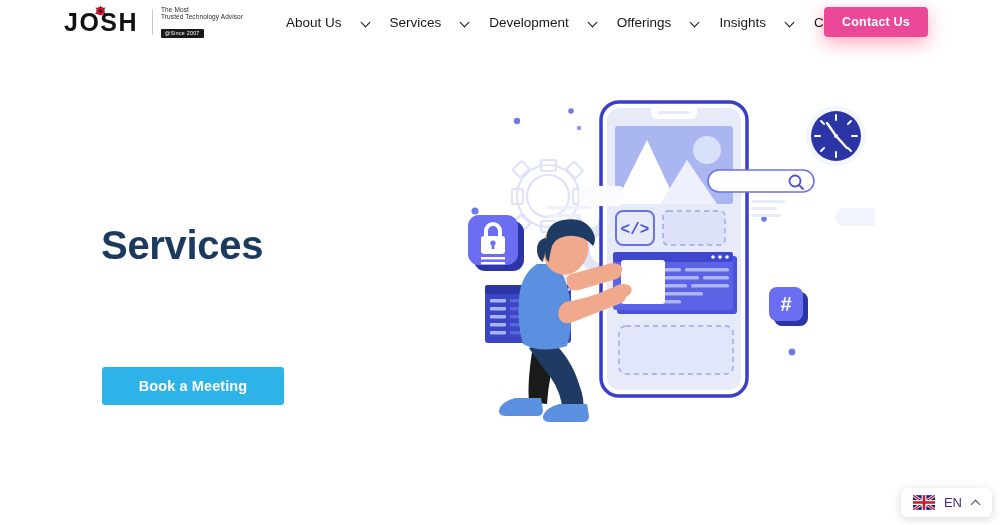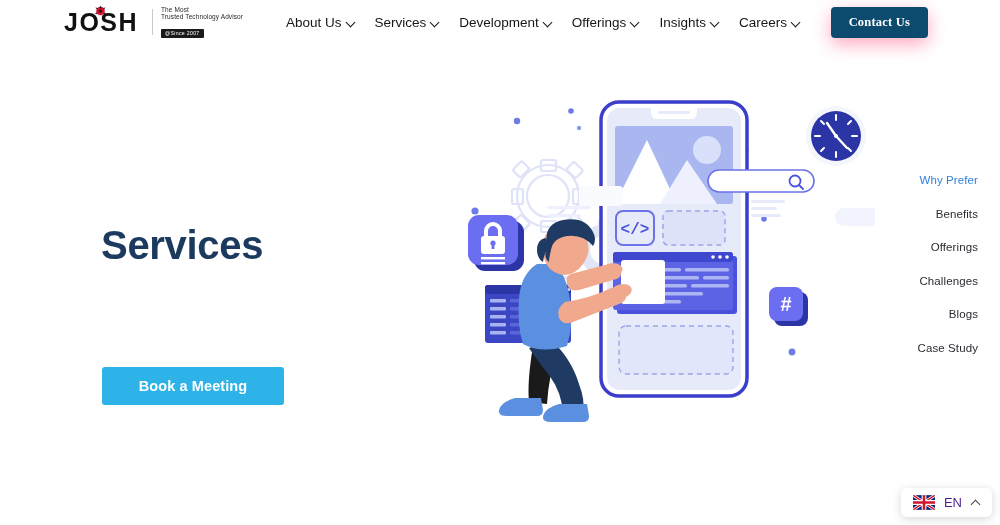--- a/index.html
+++ b/index.html
@@ -32,40 +32,40 @@
   .tagline { line-height: 1.15; padding-top: 1px; }
   .tagline-l1 { font-size: 6.5px; color: #2a2a2a; letter-spacing: .1px; }
   .tagline-l2 { font-size: 6.5px; color: #2a2a2a; letter-spacing: .1px; }
   .tagline-badge {
     display: inline-block; margin-top: 2px; background: #1a1a1a; color: #fff;
     font-size: 5.2px; letter-spacing: .3px; padding: 1.5px 4px; border-radius: 1px;
   }
 
   .nav { position: absolute; left: 286px; top: 0; height: 44px; display: flex; align-items: center; gap: 20px; }
   .nav-item {
-    display: flex; align-items: center; gap: 5px; cursor: pointer;
+    display: flex; align-items: center; gap: 20px; cursor: pointer;
     font-size: 13.5px; color: #17171b; font-weight: 400; white-space: nowrap;
   }
   .chev {
     width: 8px; height: 8px; position: relative; display: inline-block;
   }
   .chev::before {
     content: ""; position: absolute; left: 0; top: 1px;
     width: 6px; height: 6px;
     border-right: 1.6px solid #17171b; border-bottom: 1.6px solid #17171b;
     transform: rotate(45deg);
   }
 
   .contact-btn {
     position: absolute; right: 72px; top: 7px;
-    background: #0c4a6e; color: #fff; border: none; cursor: pointer;
+    background: #ec4899; color: #fff; border: none; cursor: pointer;
     font-size: 12.5px; font-weight: 700; letter-spacing: .2px;
     padding: 8px 18px; border-radius: 4px;
     box-shadow: 0 6px 18px rgba(248,29,83,.38);
-    font-family: Liberation Serif, serif;
+    font-family: Liberation Sans, sans-serif;
   }
 
   
   .hero-title {
     position: absolute; left: 101px; top: 130px; width: 400px;
     font-size: 40px; font-weight: 700; line-height: 46px;
     color: #1b3a5e; letter-spacing: -0.3px;
   }
   .hero-sub {
     position: absolute; left: 102px; top: 285px; width: 358px;
@@ -167,28 +167,20 @@
 
   <h1 class="hero-title">
     <br>
     <br>
     <span>Services</span>
   </h1>
 
 
   <button class="book-btn">Book a Meeting</button>
 
-  <div class="sidenav">
-    <div class="sidenav-item active">Why Prefer</div>
-    <div class="sidenav-item">Benefits</div>
-    <div class="sidenav-item">Offerings</div>
-    <div class="sidenav-item">Challenges</div>
-    <div class="sidenav-item">Blogs</div>
-    <div class="sidenav-item">Case Study</div>
-  </div>
 
   <div class="lang-pill">
     <svg class="flag" viewBox="0 0 60 40">
       <rect width="60" height="40" fill="#00247d"></rect>
       <path d="M0,0 L60,40 M60,0 L0,40" stroke="#fff" stroke-width="8"></path>
       <path d="M0,0 L60,40 M60,0 L0,40" stroke="#cf142b" stroke-width="4"></path>
       <path d="M30,0 V40 M0,20 H60" stroke="#fff" stroke-width="13"></path>
       <path d="M30,0 V40 M0,20 H60" stroke="#cf142b" stroke-width="7"></path>
     </svg>
     <span class="lang-code">EN</span>

